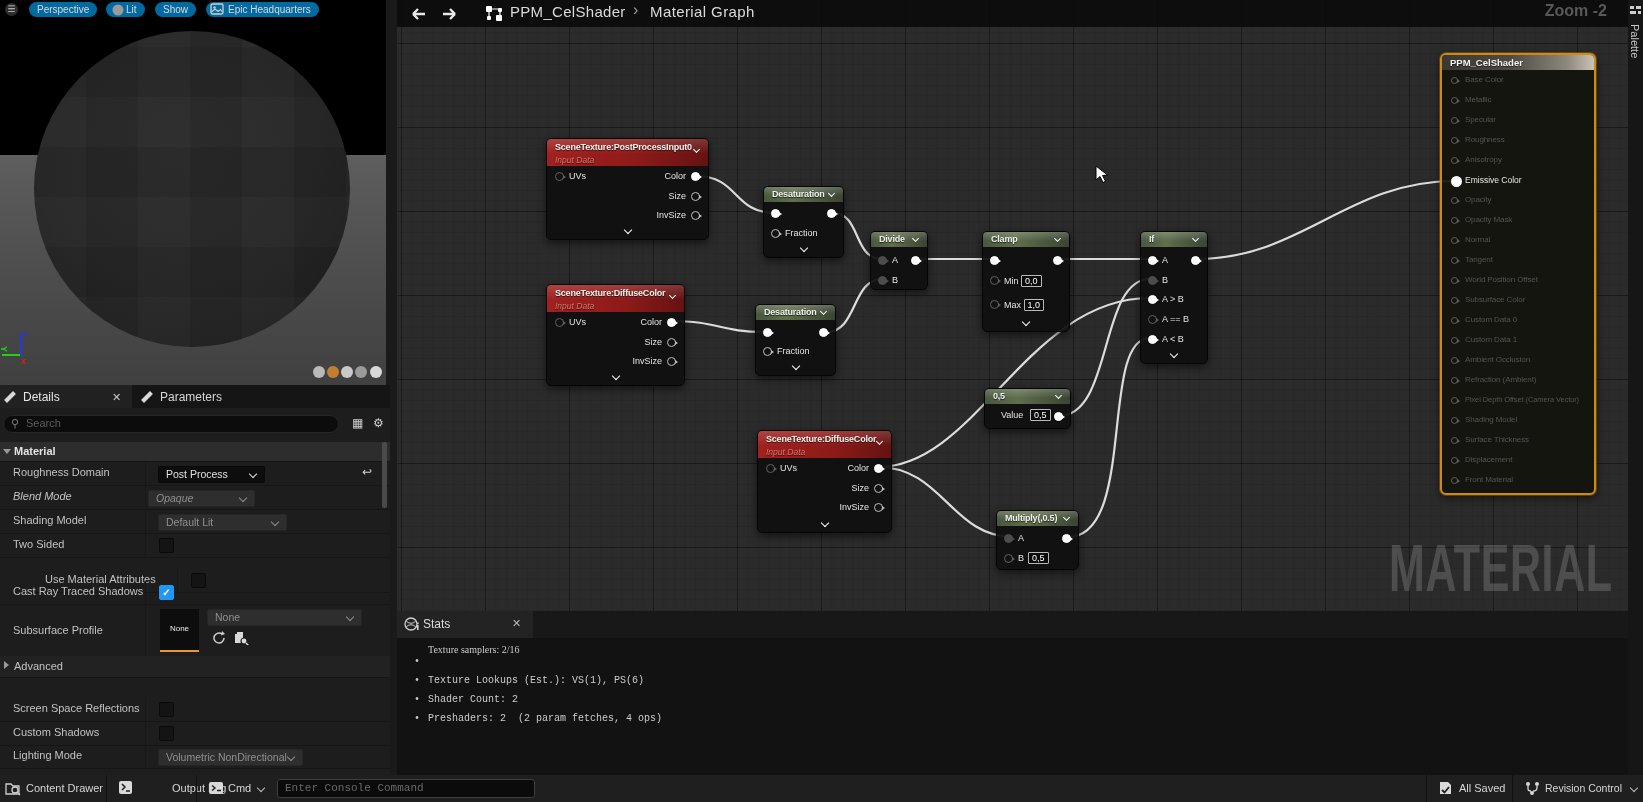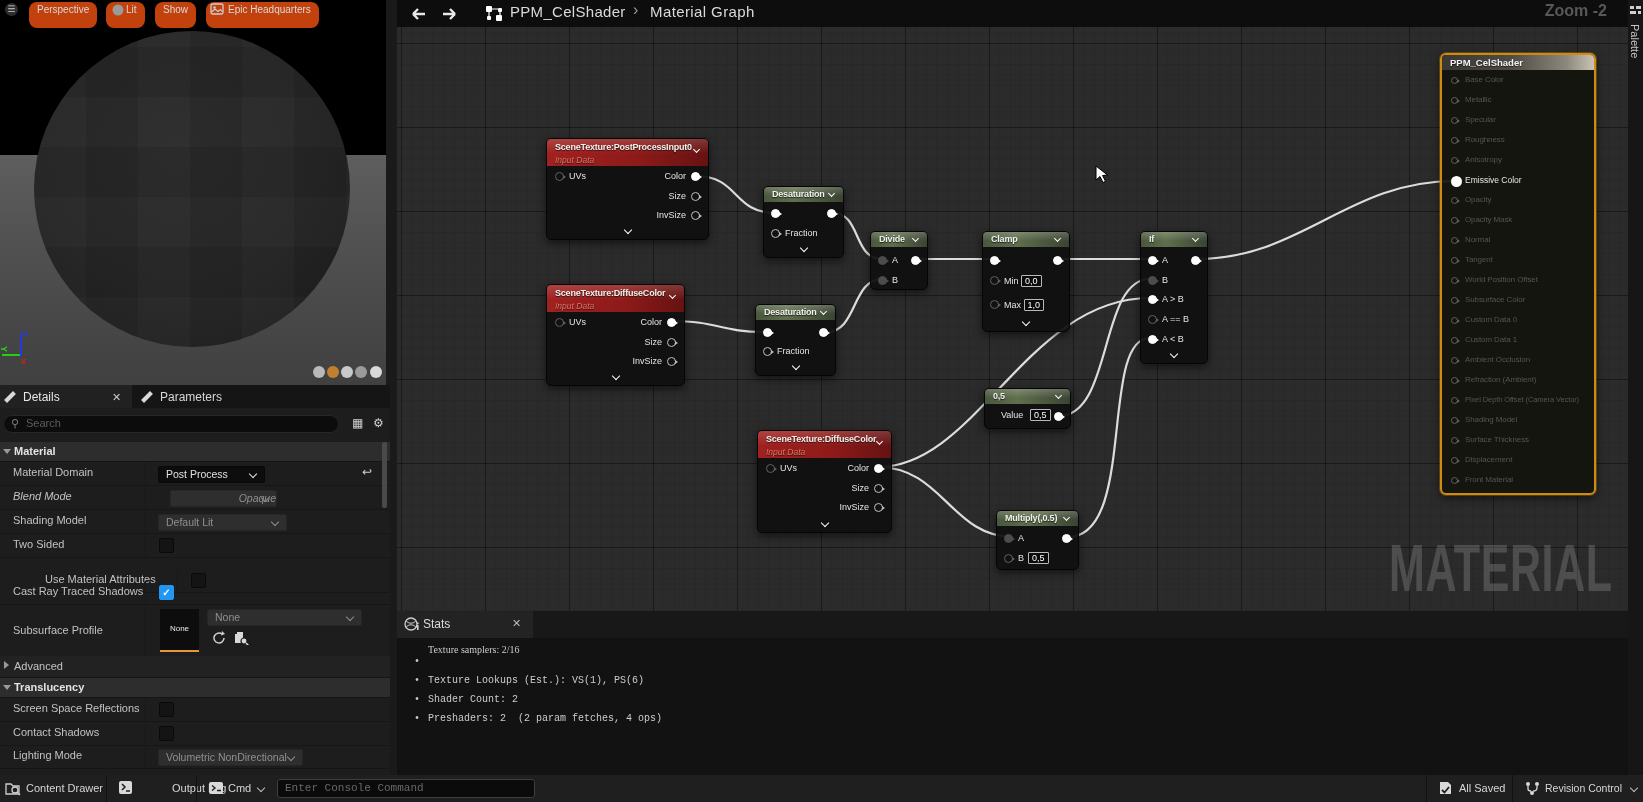--- a/index.html
+++ b/index.html
@@ -9,21 +9,21 @@
 
   
   #viewport{left:0;top:0;width:386px;height:385px;background:#000;overflow:hidden;}
   #floor{left:0;top:155px;width:390px;height:230px;background:linear-gradient(180deg,#5e5e5e,#4f4f4f 45%,#404040);}
   #sphere{left:34px;top:31px;width:316px;height:316px;border-radius:50%;
     background:
       repeating-linear-gradient(90deg, rgba(255,255,255,0.016) 0 52px, rgba(0,0,0,0.04) 52px 104px),
       repeating-linear-gradient(0deg, rgba(255,255,255,0.016) 0 50px, rgba(0,0,0,0.04) 50px 100px),
       radial-gradient(circle at 46% 38%, #2a2a2a, #252525 55%, #1e1e1e 88%);}
   .pillbar{left:0;top:0;width:390px;height:22px;}
-  .pill{position:absolute;top:2px;height:26px;background:#c2410c;border-radius:8px;
+  .pill{position:absolute;top:2px;height:15px;background:#0369a1;border-radius:8px;
         color:#d9d9d9;font-size:10px;line-height:15px;padding:0 8px;white-space:nowrap;}
   #hamb{position:absolute;left:5px;top:3px;width:13px;height:13px;border-radius:50%;background:#2e2e2e;
         color:#cfcfcf;font-size:9px;line-height:13px;text-align:center;}
 
   
 
   
   #details{left:0;top:385px;width:390px;height:390px;background:#1d1d1d;font-size:11px;color:#c8c8c8;overflow:hidden;}
   #dtabs{position:absolute;left:0;top:0;width:390px;height:23px;background:#151515;}
   #tab-details{position:absolute;left:0;top:0;width:132px;height:23px;background:#212121;}
@@ -164,28 +164,28 @@
       <span class="abs" style="left:352px;top:8px;color:#cfcfcf;font-size:12px;">▦</span>
       <span class="abs" style="left:373px;top:8px;color:#cfcfcf;font-size:12px;">⚙</span>
     </div>
 
     <div class="sechdr" style="top:57px;">
         <div class="tri"></div>
         <div class="t">Material</div>
       </div>
     <div class="row" style="top:77px;">
         <div class="vdiv"></div>
-        <div class="rlabel">Material Domain</div>
+        <div class="rlabel">Roughness Domain</div>
       <div class="dd" style="left:158px;top:4px;width:98px;">Post Process<span class="ch"></span></div>
       <span class="abs" style="left:362px;top:3px;color:#cfcfcf;font-size:12px;">↩</span>
     </div>
     <div class="row" style="top:101px;font-style:italic;">
         <div class="vdiv"></div>
         <div class="rlabel">Blend Mode</div>
-      <div class="dd dis" style="left:170px;top:4px;width:98px;text-align:right;">Opaque<span class="ch"></span></div>
+      <div class="dd dis" style="left:148px;top:4px;width:98px;">Opaque<span class="ch"></span></div>
     </div>
     <div class="row" style="top:125px;">
         <div class="vdiv"></div>
         <div class="rlabel">Shading Model</div>
       <div class="dd dis" style="left:158px;top:4px;width:120px;">Default Lit<span class="ch"></span></div>
     </div>
     <div class="row" style="top:149px;">
         <div class="vdiv"></div>
         <div class="rlabel">Two Sided</div>
         <div class="cb" style="top:4px;"></div>
@@ -212,32 +212,28 @@
         <path d="M9 0 l3 3 l-4 1.5 z" fill="#cfcfcf"></path>
         <path d="M24 1 h6 v11 h-8 v-9 h2 z" fill="#d9d9d9"></path>
         <circle cx="31" cy="10" r="3" fill="#d9d9d9" stroke="#1d1d1d" stroke-width="1.2"></circle>
         <path d="M33 12 l2.5 2.5" stroke="#d9d9d9" stroke-width="1.5"></path>
       </svg>
     </div>
     <div class="row" style="top:271px;height:21px;background:#222;">
         <div class="trir"></div>
         <div class="rlabel" style="left:14px;">Advanced</div>
       </div>
-    <div class="sechdr" style="top:293px;">
-        <div class="tri"></div>
-        <div class="t">Translucency</div>
-      </div>
     <div class="row" style="top:313px;">
         <div class="vdiv"></div>
         <div class="rlabel">Screen Space Reflections</div>
         <div class="cb" style="top:4px;"></div>
       </div>
     <div class="row" style="top:337px;">
         <div class="vdiv"></div>
-        <div class="rlabel">Contact Shadows</div>
+        <div class="rlabel">Custom Shadows</div>
         <div class="cb" style="top:4px;"></div>
       </div>
     <div class="row" style="top:360px;">
         <div class="vdiv"></div>
         <div class="rlabel">Lighting Mode</div>
       <div class="dd dis" style="left:158px;top:4px;width:136px;">Volumetric NonDirectional<span class="ch"></span></div>
     </div>
 
     <div class="abs" style="left:382px;top:57px;width:5px;height:66px;background:#4a4a4a;border-radius:2px;"></div>
   </div>

